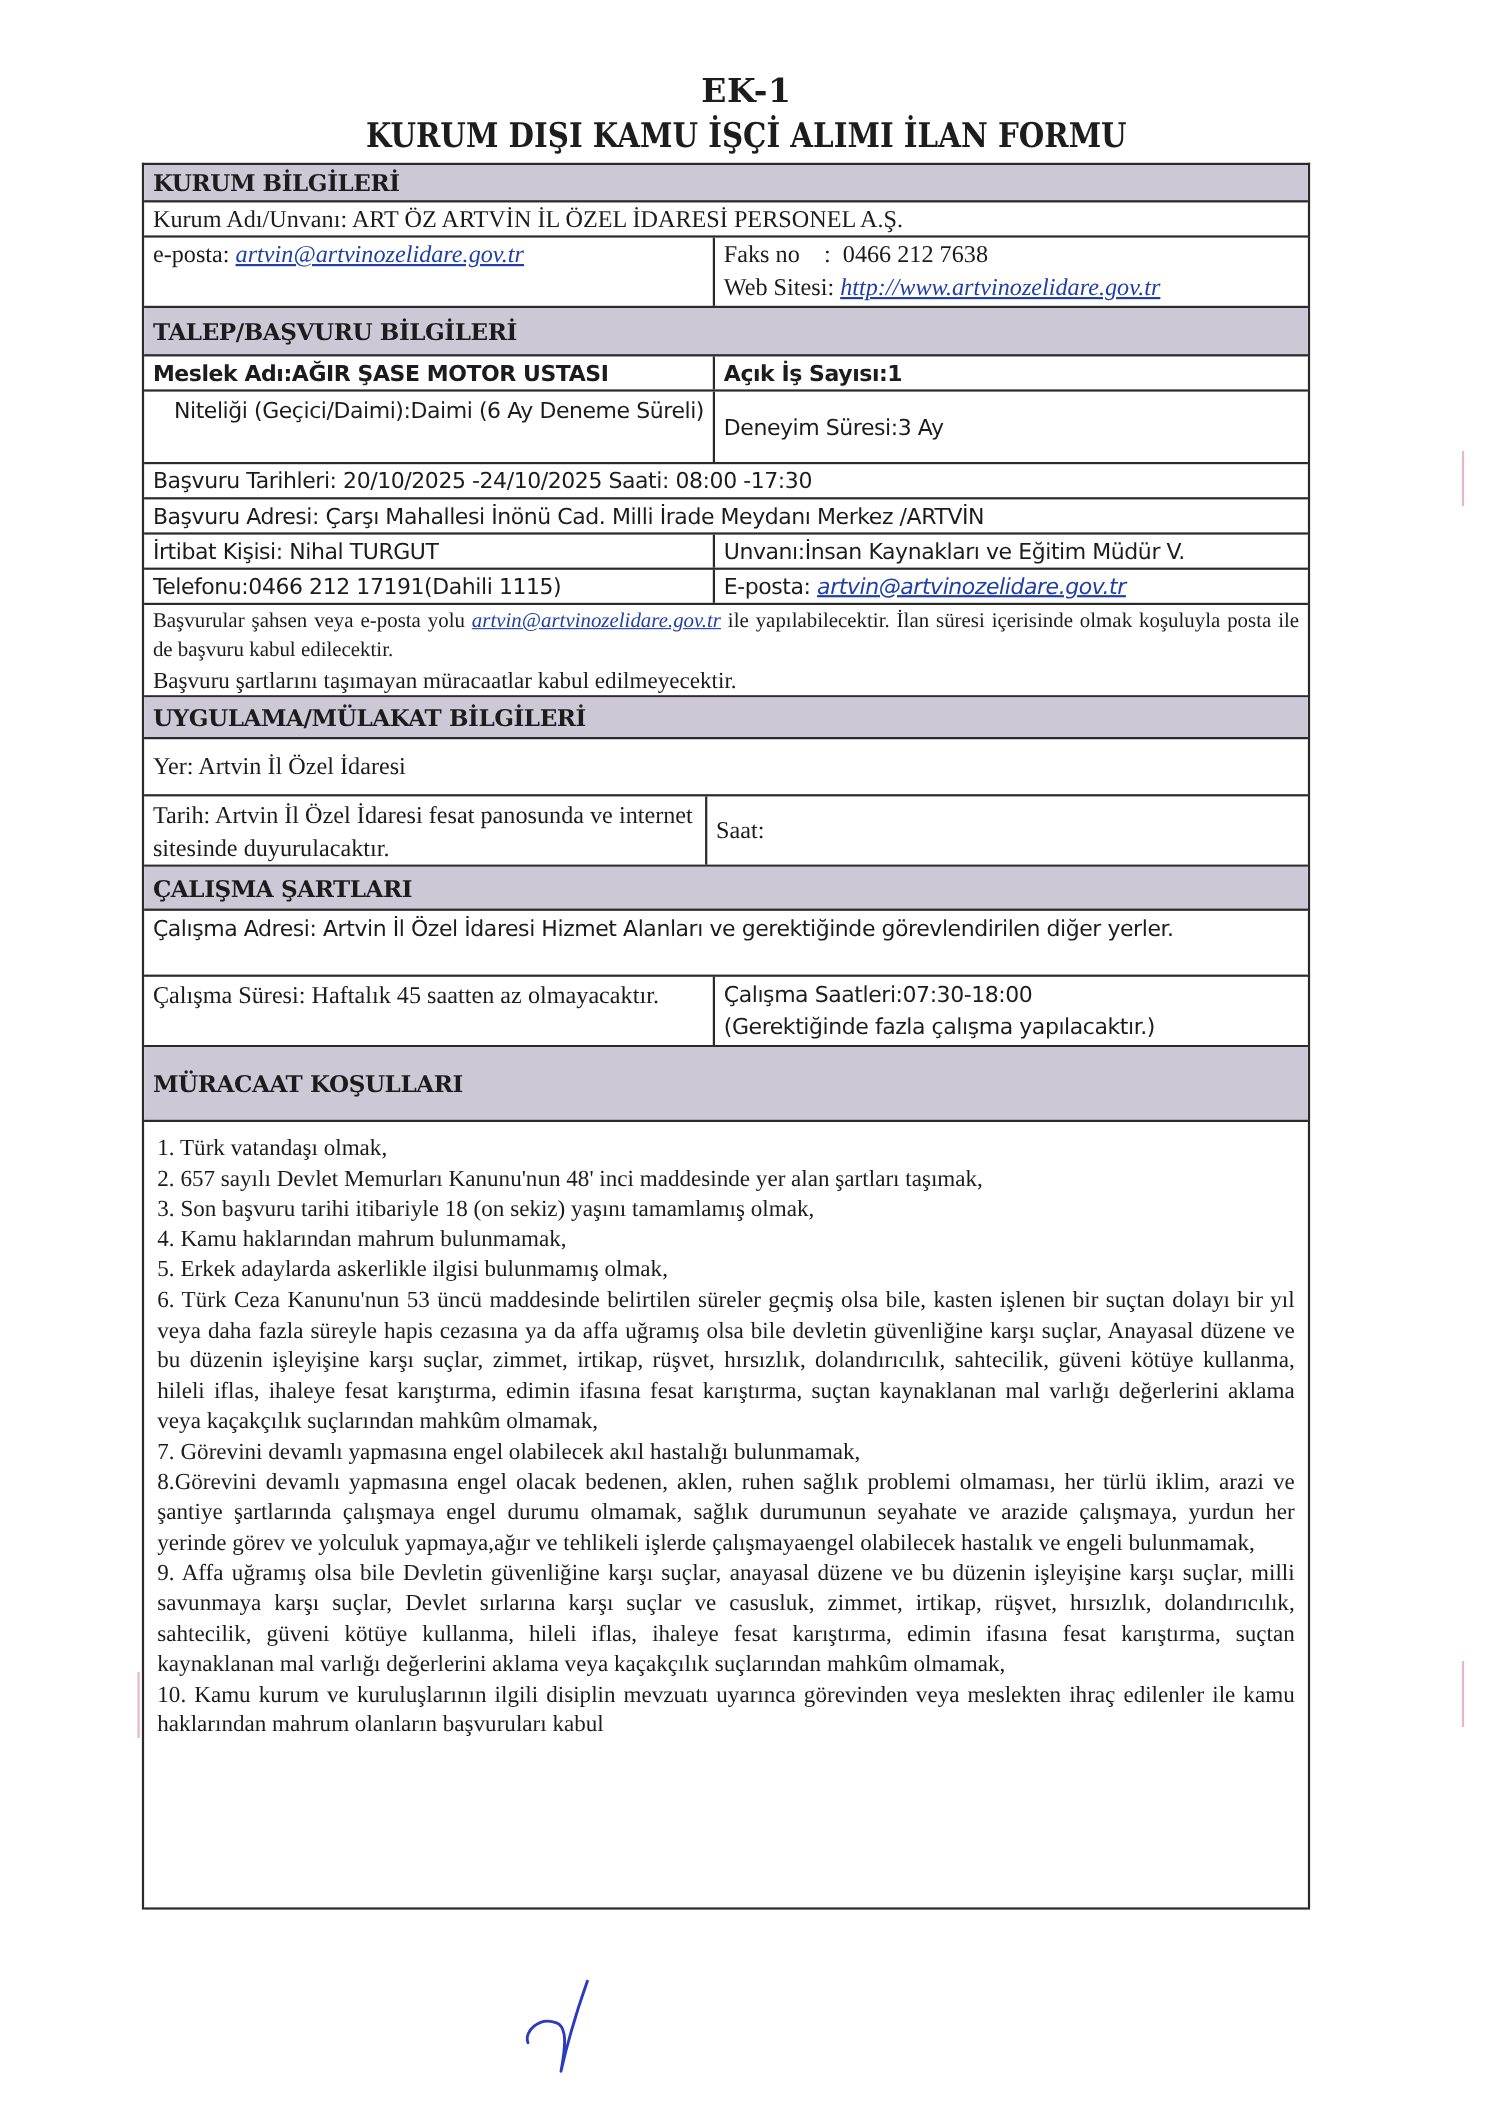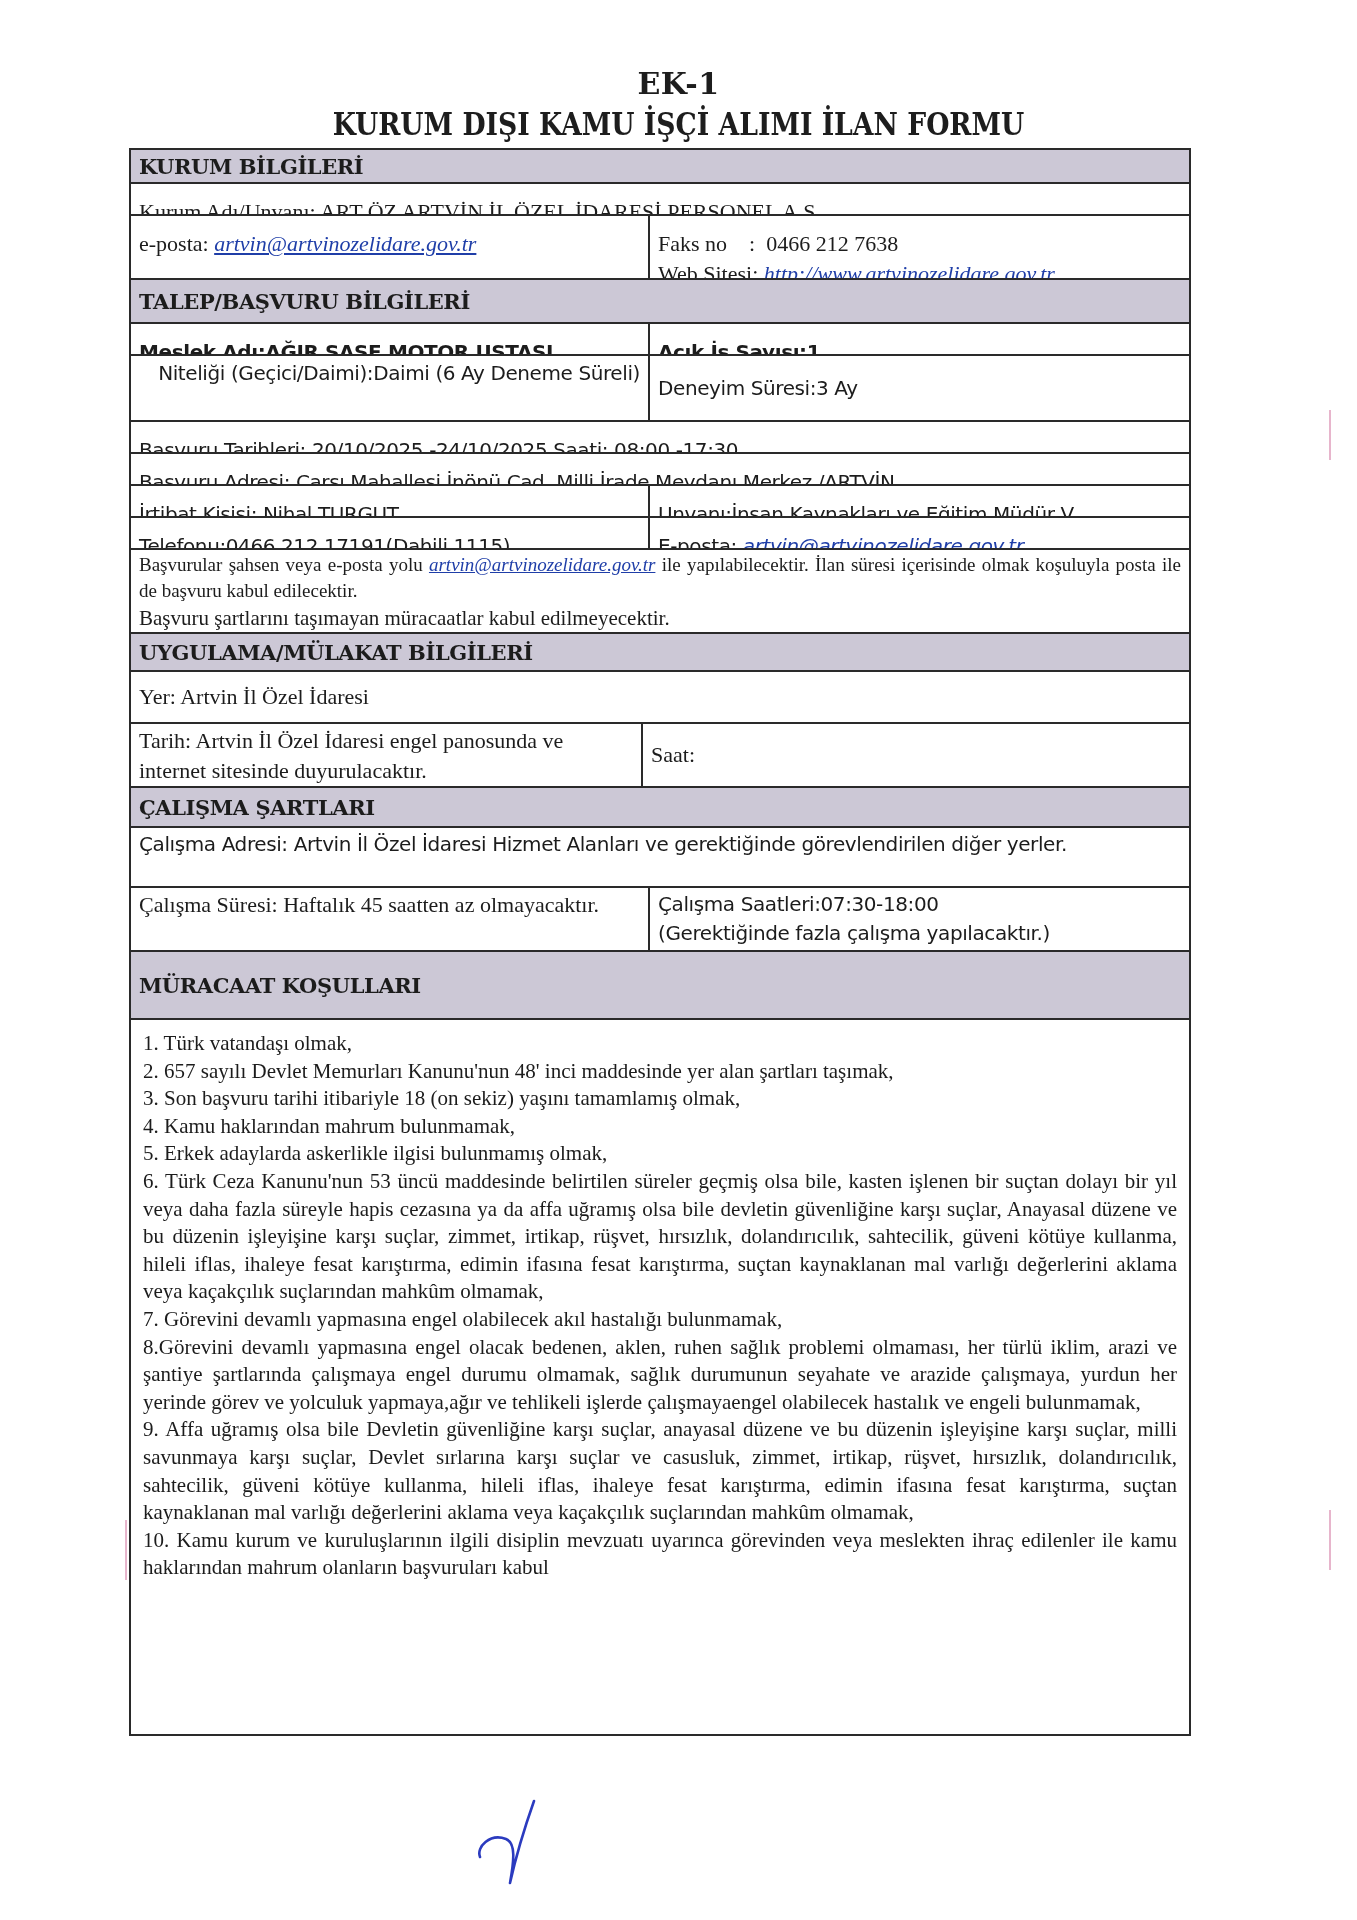--- a/index.html
+++ b/index.html
@@ -2,21 +2,21 @@
 <html><head>
   <meta charset="utf-8">
   <style>
     html, body { margin: 0; padding: 0; background: #ffffff; }
     body { width: 1357px; height: 1920px; position: relative; overflow: hidden; color: #1c1c1c; }
     .page-title { position: absolute; left: 0; width: 1357px; text-align: center; font-family: "DejaVu Serif", serif; font-weight: bold; color: #1d1d1d; }
     .t1 { top: 66px; font-size: 30px; letter-spacing: 0.5px; }
     .t2 { top: 106px; font-size: 31px; transform: scaleX(0.86); transform-origin: center; }
     .form { position: absolute; left: 129px; top: 148px; width: 1062px; border: 2px solid #2a2a2a; border-bottom: none; box-sizing: border-box; }
     .row { display: flex; border-bottom: 2px solid #2a2a2a; box-sizing: border-box; }
-    .cell { padding: 13px 8px; box-sizing: border-box; overflow: hidden; }
+    .cell { padding: 0 8px; box-sizing: border-box; overflow: hidden; }
     .cell + .cell { border-left: 2px solid #2a2a2a; }
     .hdr { background: #ccc8d6; }
     .hdr .cell { font-family: "DejaVu Serif", serif; font-weight: bold; font-size: 21px; display: flex; align-items: center; letter-spacing: -0.4px; }
     .serif { font-family: "Liberation Serif", serif; font-size: 22px; line-height: 30px; }
     .sans { font-family: "DejaVu Sans", sans-serif; font-size: 20px; line-height: 30px; letter-spacing: -0.4px; }
     .bold { font-weight: bold; }
     .link { color: #1f3ea8; text-decoration: underline; font-style: italic; }
     .small { font-size: 19px; line-height: 26px; }
     .justify { text-align: justify; }
     .list { font-family: "Liberation Serif", serif; font-size: 21px; line-height: 27.6px; padding: 10px 12px 0 12px; text-align: justify; }
@@ -84,21 +84,21 @@
     </div>
   </div>
 
   <div class="row hdr" style="height:38px;">
     <div class="cell" style="width:100%;">UYGULAMA/MÜLAKAT BİLGİLERİ</div>
   </div>
   <div class="row" style="height:52px;">
     <div class="cell serif" style="width:100%; display:flex; align-items:center;">Yer: Artvin İl Özel İdaresi</div>
   </div>
   <div class="row" style="height:64px;">
-    <div class="cell serif" style="width:510px; padding-top:2px;">Tarih: Artvin İl Özel İdaresi engel panosunda ve internet sitesinde duyurulacaktır.</div>
+    <div class="cell serif" style="width:510px; padding-top:2px;">Tarih: Artvin İl Özel İdaresi fesat panosunda ve internet sitesinde duyurulacaktır.</div>
     <div class="cell serif" style="flex:1; display:flex; align-items:center;">Saat:</div>
   </div>
 
   <div class="row hdr" style="height:40px;">
     <div class="cell" style="width:100%;">ÇALIŞMA ŞARTLARI</div>
   </div>
   <div class="row" style="height:60px;">
     <div class="cell sans justify" style="width:100%; line-height:28px; padding-top:2px;">Çalışma Adresi: Artvin İl Özel İdaresi Hizmet Alanları ve gerektiğinde görevlendirilen diğer yerler.</div>
   </div>
   <div class="row" style="height:64px;">

